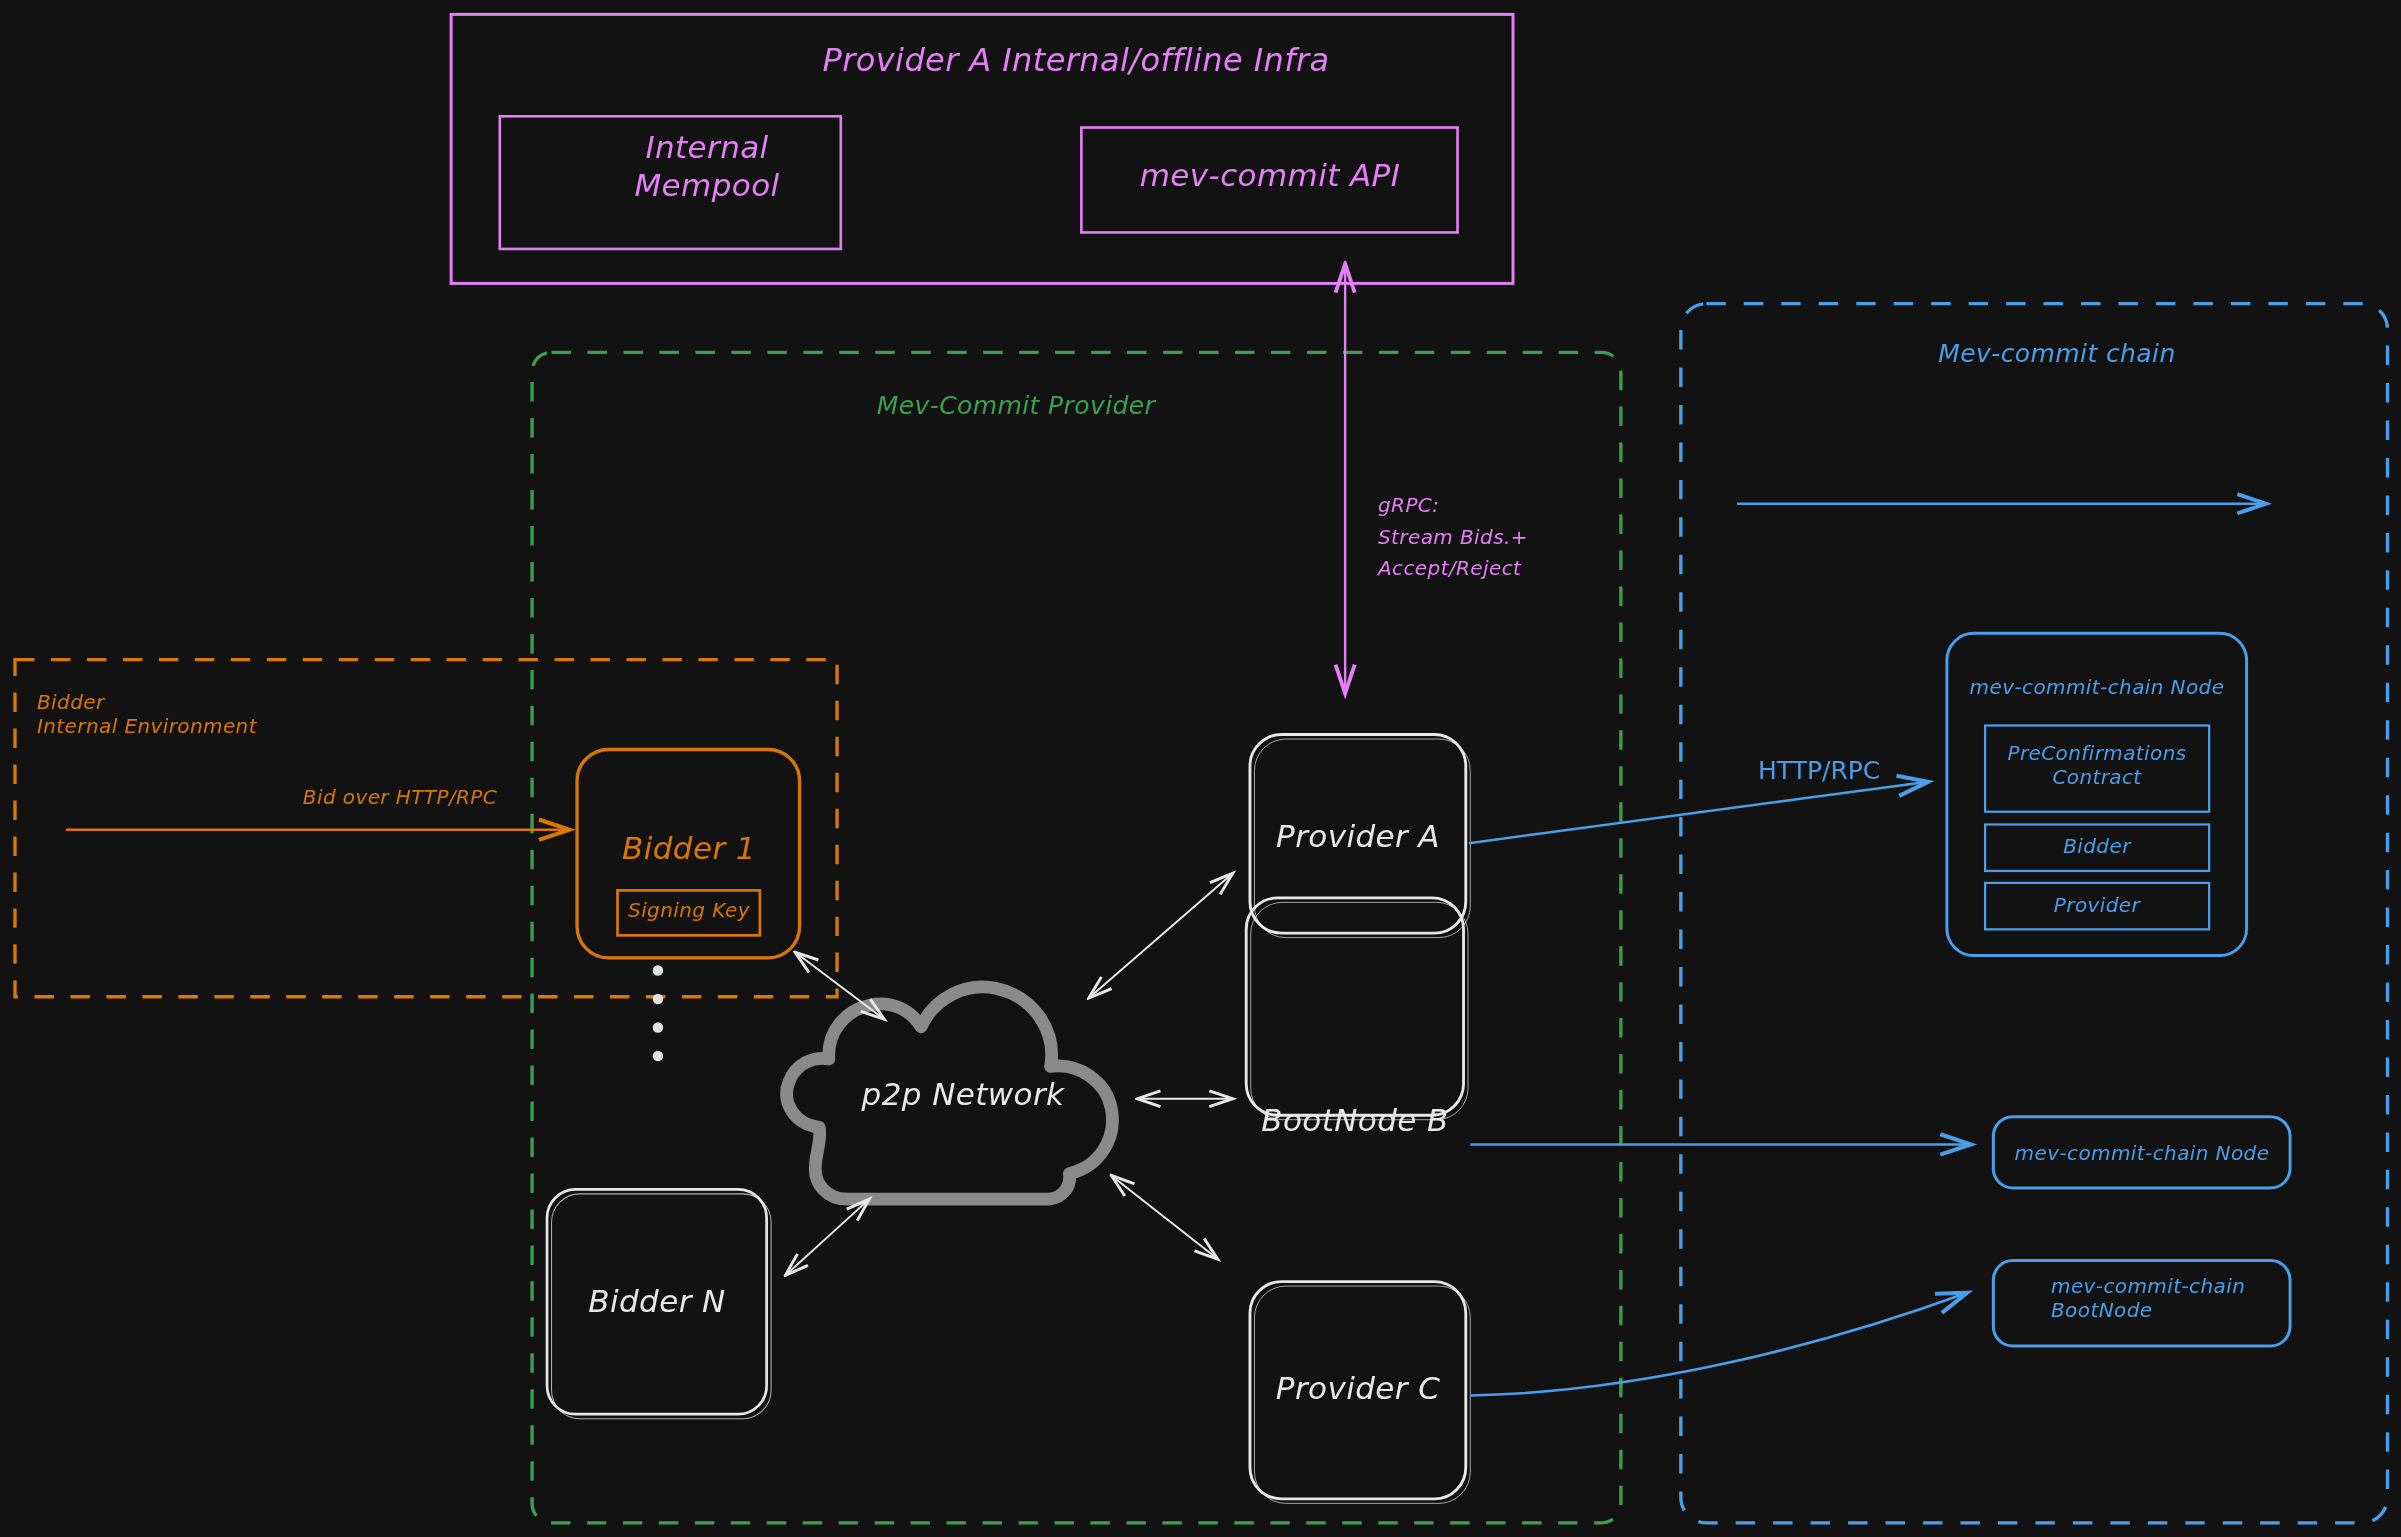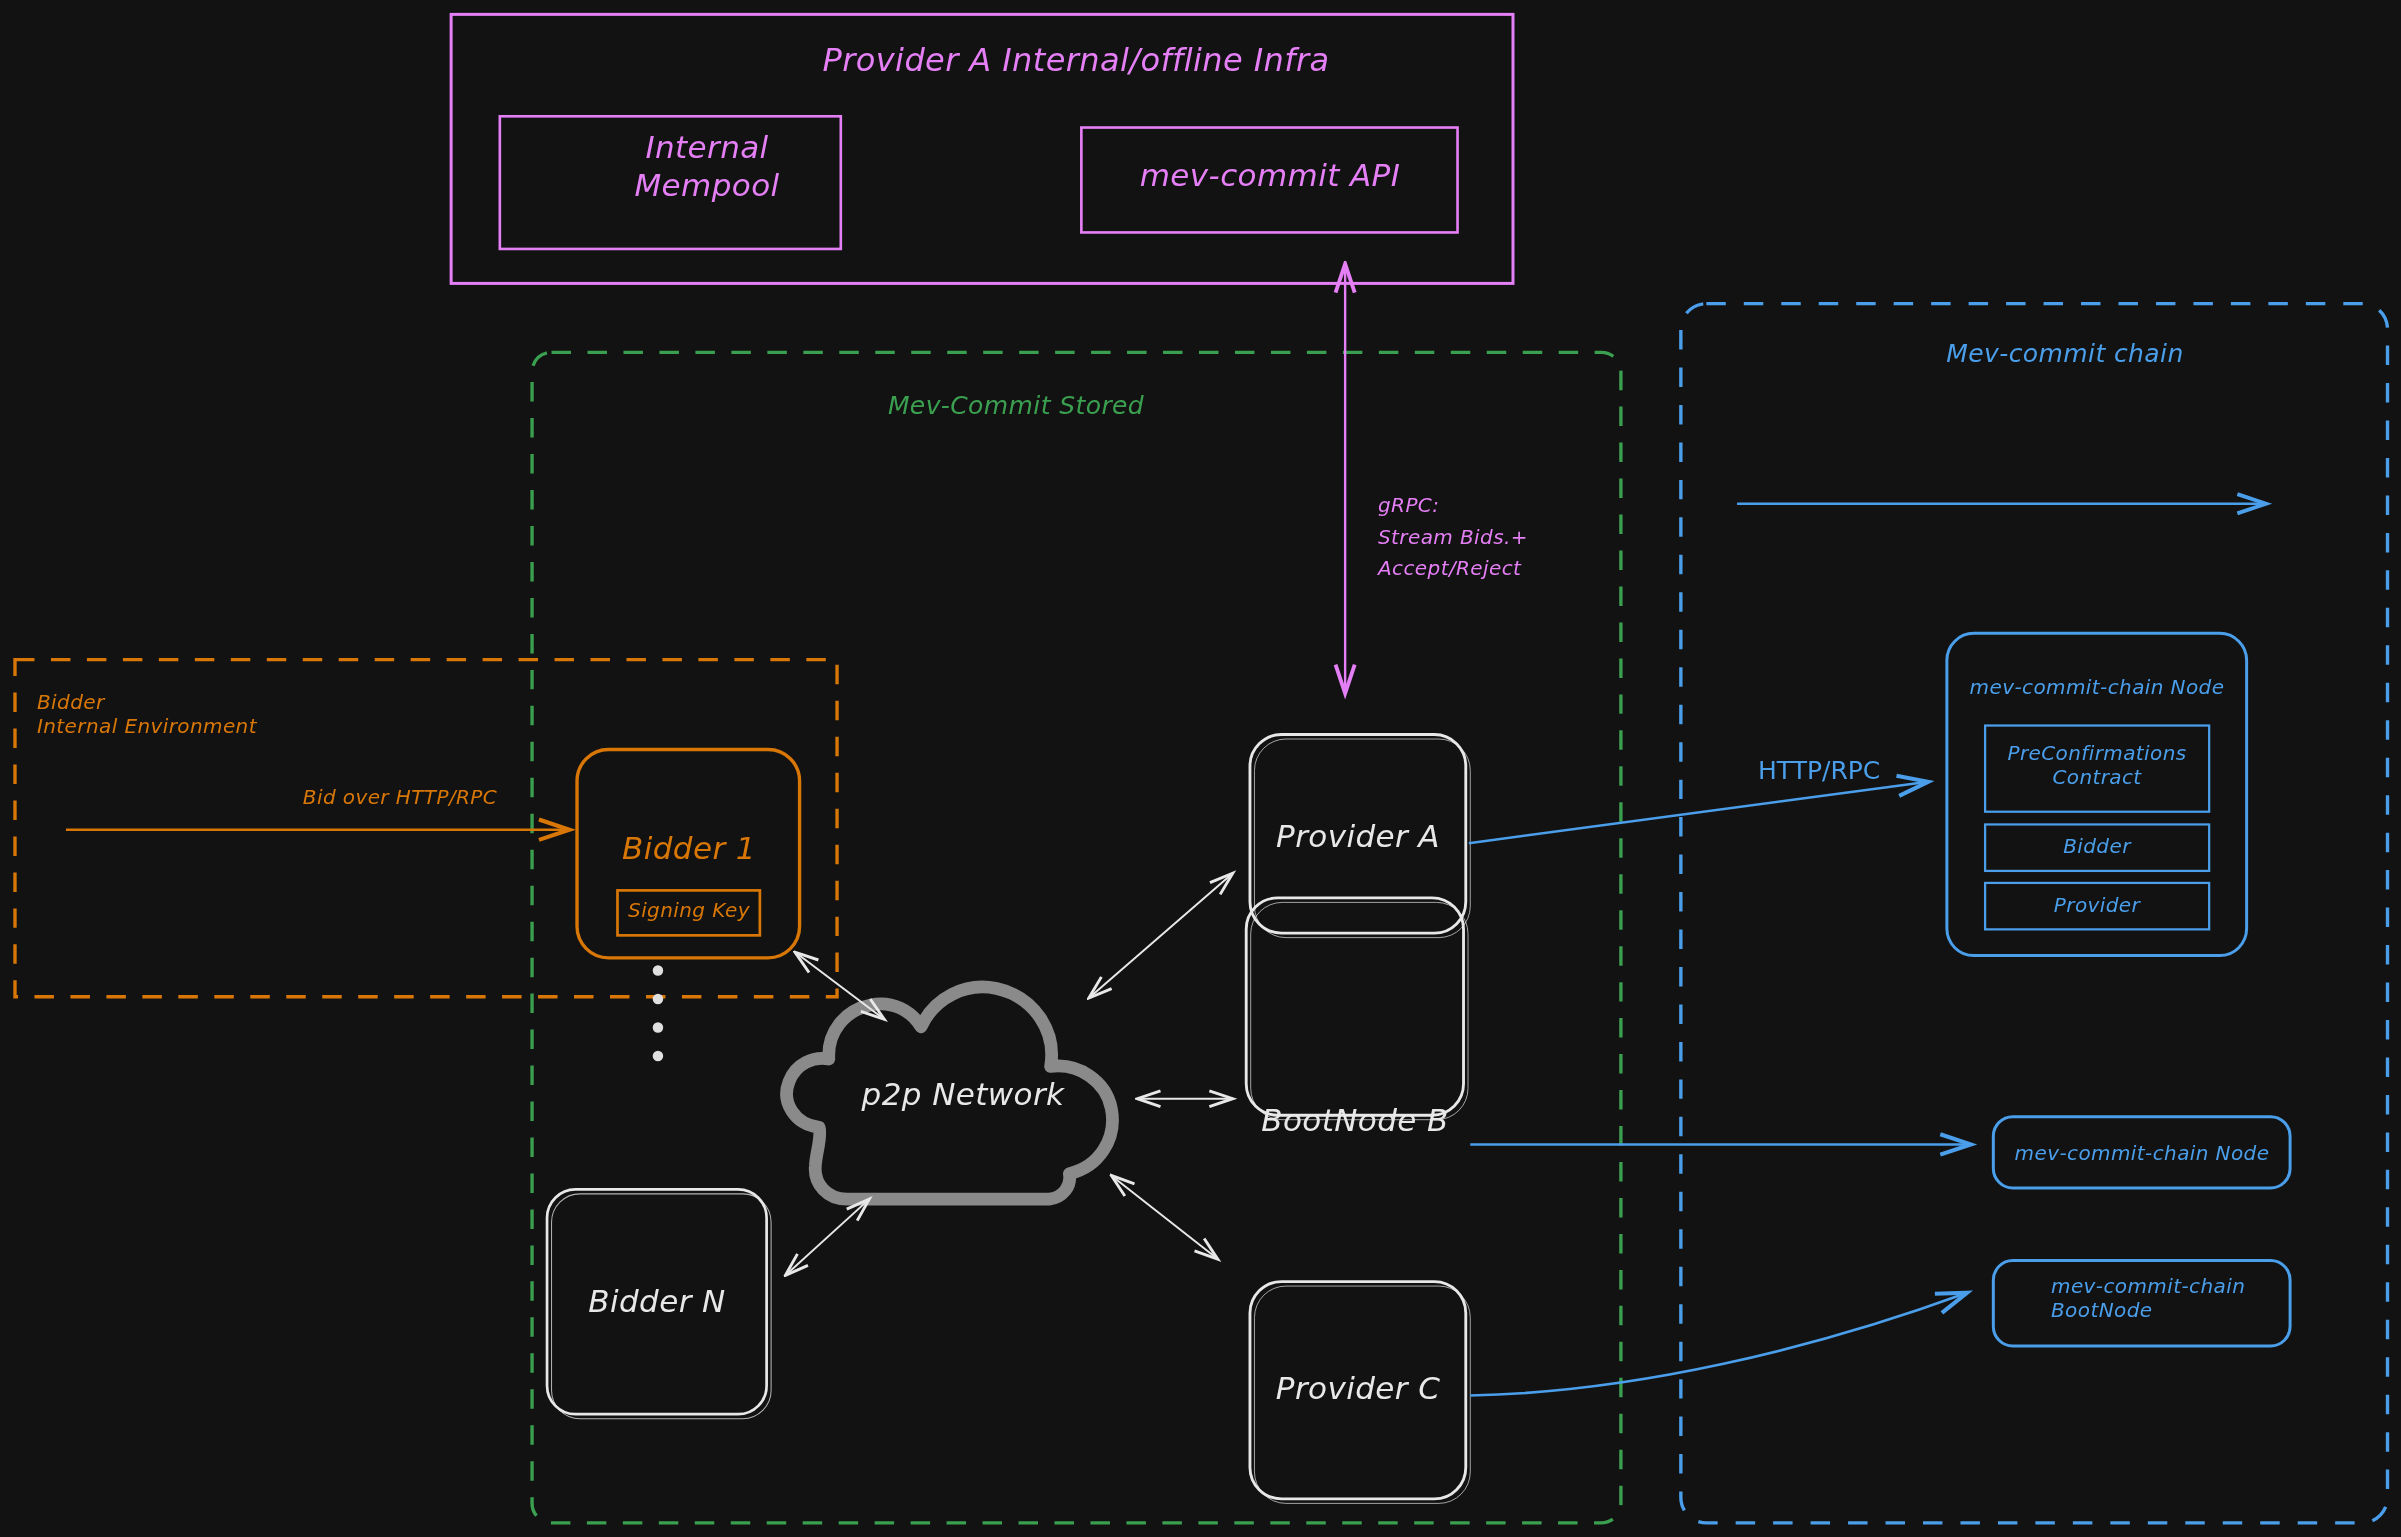--- a/index.html
+++ b/index.html
@@ -176,23 +176,23 @@
 
   <div class="lbl hand pink t-title ctr" style="left:1076px;top:41px;">Provider A Internal/offline Infra</div>
   <div class="lbl hand pink t-box ctr" style="left:671px;top:129px;margin-left:36px;"><span style="white-space:pre-line;">Internal
 Mempool</span></div>
   <div class="lbl hand pink t-box ctr" style="left:1270px;top:157px;">mev-commit API</div>
 
   <div class="lbl hand pink t-small" style="left:1378px;top:493px;">gRPC:</div>
   <div class="lbl hand pink t-small" style="left:1378px;top:525px;">Stream Bids.+</div>
   <div class="lbl hand pink t-small" style="left:1378px;top:556px;">Accept/Reject</div>
 
-  <div class="lbl hand green t-mid ctr" style="left:1016px;top:391px;">Mev-Commit Stored</div>
-
-  <div class="lbl hand blue t-mid ctr" style="left:2057px;top:339px;margin-left:8px;">Mev-commit chain</div>
+  <div class="lbl hand green t-mid ctr" style="left:1016px;top:391px;">Mev-Commit Provider</div>
+
+  <div class="lbl hand blue t-mid ctr" style="left:2057px;top:339px;">Mev-commit chain</div>
   <div class="lbl plain blue t-mid" style="left:1717px;top:756px;font-style:normal;margin-left:41px;">HTTP/RPC</div>
 
   <div class="lbl hand orange t-small" style="left:37px;top:690px;white-space:pre-line;">Bidder
 Internal Environment</div>
   <div class="lbl hand orange t-small ctr" style="left:400px;top:785px;">Bid over HTTP/RPC</div>
 
   <div class="lbl hand orange t-box ctr" style="left:689px;top:830px;">Bidder 1</div>
   <div class="lbl hand orange t-small ctr" style="left:689px;top:898px;">Signing Key</div>
   <div class="lbl hand white t-box ctr" style="left:657px;top:1283px;">Bidder N</div>
 

